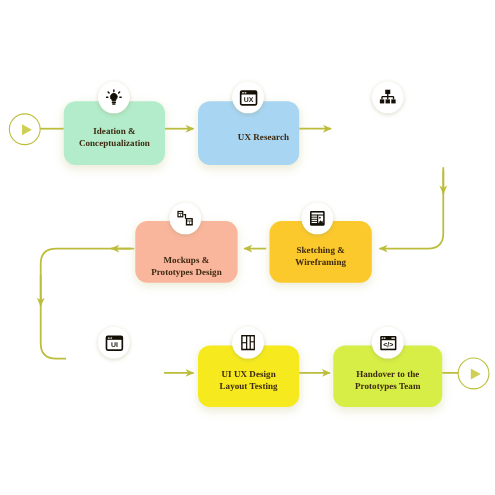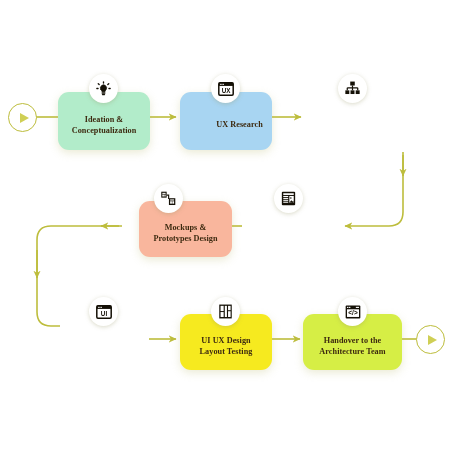--- a/index.html
+++ b/index.html
@@ -172,37 +172,41 @@
       <svg width="17" height="17" viewBox="0 0 24 24">
         <rect x="8.8" y="2.2" width="6.4" height="5.6" fill="#141006"></rect>
         <path d="M12 7.8 V11 M4.6 11 H19.4 M4.6 11 V14.4 M12 11 V14.4 M19.4 11 V14.4" stroke="#141006" stroke-width="1.7" fill="none"></path>
         <rect x="1.9" y="14.6" width="5.6" height="5.2" fill="#141006"></rect>
         <rect x="9.2" y="14.6" width="5.6" height="5.2" fill="#141006"></rect>
         <rect x="16.5" y="14.6" width="5.6" height="5.2" fill="#141006"></rect>
       </svg>
     </span>
   </div>
 
+  <div class="node" style="left:245px; top:201px; width:93px; height:56px; background:#fbc92b;">
+    <span class="node-label">Sketching &amp;
+Wireframing</span>
+  </div>
   <div class="badge" style="left:274px; top:184px;">
     <span class="badge-inner">
       <svg width="17" height="17" viewBox="0 0 24 24">
         <rect x="2.6" y="2.6" width="18.8" height="18.8" rx="1.4" fill="#141006"></rect>
         <rect x="4.6" y="4.6" width="14.8" height="2.4" fill="#ffffff"></rect>
         <rect x="4.6" y="8.4" width="7" height="1.5" fill="#ffffff"></rect>
         <rect x="4.6" y="11.1" width="7" height="1.5" fill="#ffffff"></rect>
         <rect x="4.6" y="13.8" width="7" height="1.5" fill="#ffffff"></rect>
         <rect x="4.6" y="16.5" width="7" height="1.5" fill="#ffffff"></rect>
         <rect x="13.2" y="8.4" width="6.2" height="9.6" fill="#ffffff"></rect>
         <circle cx="15.3" cy="11.2" r="1.1" fill="#141006"></circle>
         <path d="M13.4 17.6 l2.6-3.1 1.7 1.9 1.3-1.3 v3.1 z" fill="#141006"></path>
       </svg>
     </span>
   </div>
 
-  <div class="node" style="left:139px; top:201px; width:93px; height:56px; background:#f9b69d;">
+  <div class="node" style="left:123px; top:201px; width:93px; height:56px; background:#f9b69d;align-items:flex-end;">
     <span class="node-label">Mockups &amp;
 Prototypes Design</span>
   </div>
   <div class="badge" style="left:154px; top:184px;">
     <span class="badge-inner">
       <svg width="17" height="17" viewBox="0 0 24 24">
         <rect x="1.8" y="2.4" width="7.6" height="8.4" fill="#141006"></rect>
         <rect x="3.3" y="4" width="4.6" height="1.5" fill="#ffffff"></rect>
         <rect x="3.3" y="6.4" width="2.2" height="2.8" fill="#ffffff"></rect>
         <rect x="6.1" y="6.4" width="1.8" height="2.8" fill="#ffffff"></rect>
@@ -239,21 +243,21 @@
         <rect x="5" y="12.8" width="4.4" height="7" fill="#ffffff"></rect>
         <rect x="11" y="4" width="3" height="15.8" fill="#ffffff"></rect>
         <rect x="15.6" y="4" width="3.6" height="6.2" fill="#ffffff"></rect>
         <rect x="15.6" y="11.6" width="3.6" height="8.2" fill="#ffffff"></rect>
       </svg>
     </span>
   </div>
 
   <div class="node" style="left:303px; top:314px; width:99px; height:56px; background:#d6ee45;">
     <span class="node-label">Handover to the
-Architecture Team</span>
+Prototypes Team</span>
   </div>
   <div class="badge" style="left:338px; top:297px;">
     <span class="badge-inner">
       <svg width="18" height="18" viewBox="0 0 24 24">
         <rect x="2.2" y="3.4" width="19.6" height="17.2" rx="1.3" fill="#141006"></rect>
         <rect x="4" y="5.1" width="1.9" height="1.5" fill="#ffffff"></rect>
         <rect x="6.6" y="5.1" width="1.9" height="1.5" fill="#ffffff"></rect>
         <rect x="15.8" y="5.1" width="4.2" height="1.5" fill="#ffffff"></rect>
         <rect x="4" y="8.4" width="16" height="10.2" fill="#ffffff"></rect>
         <text x="12" y="16.6" font-family="'Liberation Sans',sans-serif" font-size="8.6" font-weight="bold" fill="#141006" text-anchor="middle">&lt;/&gt;</text>

